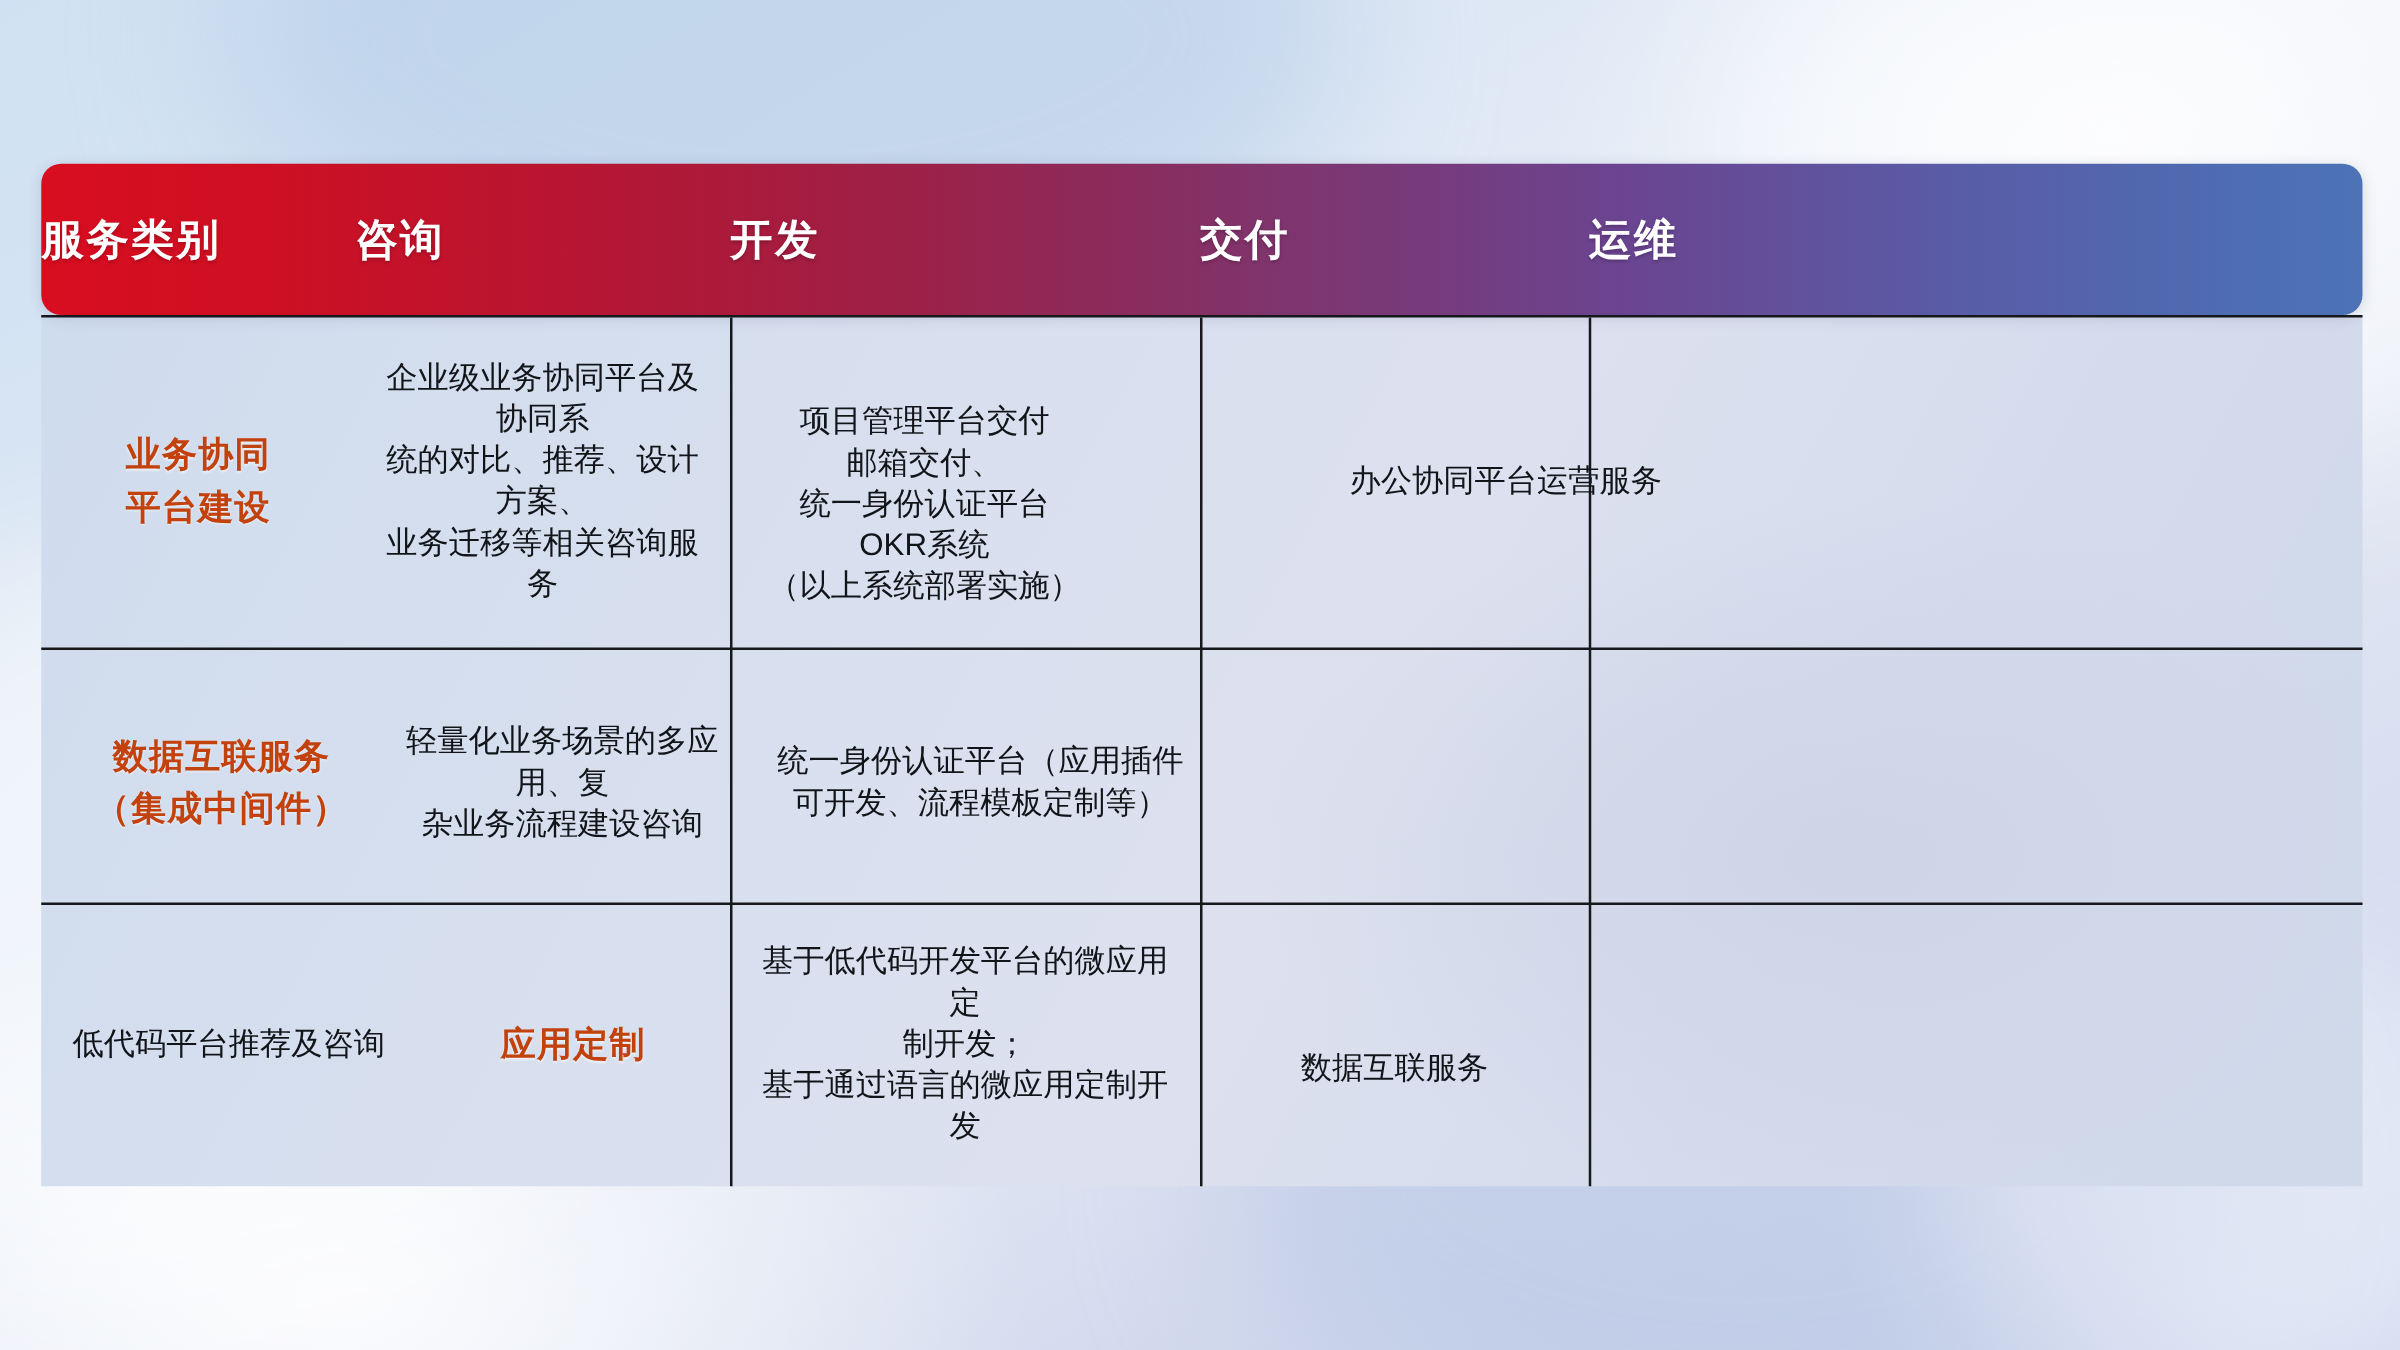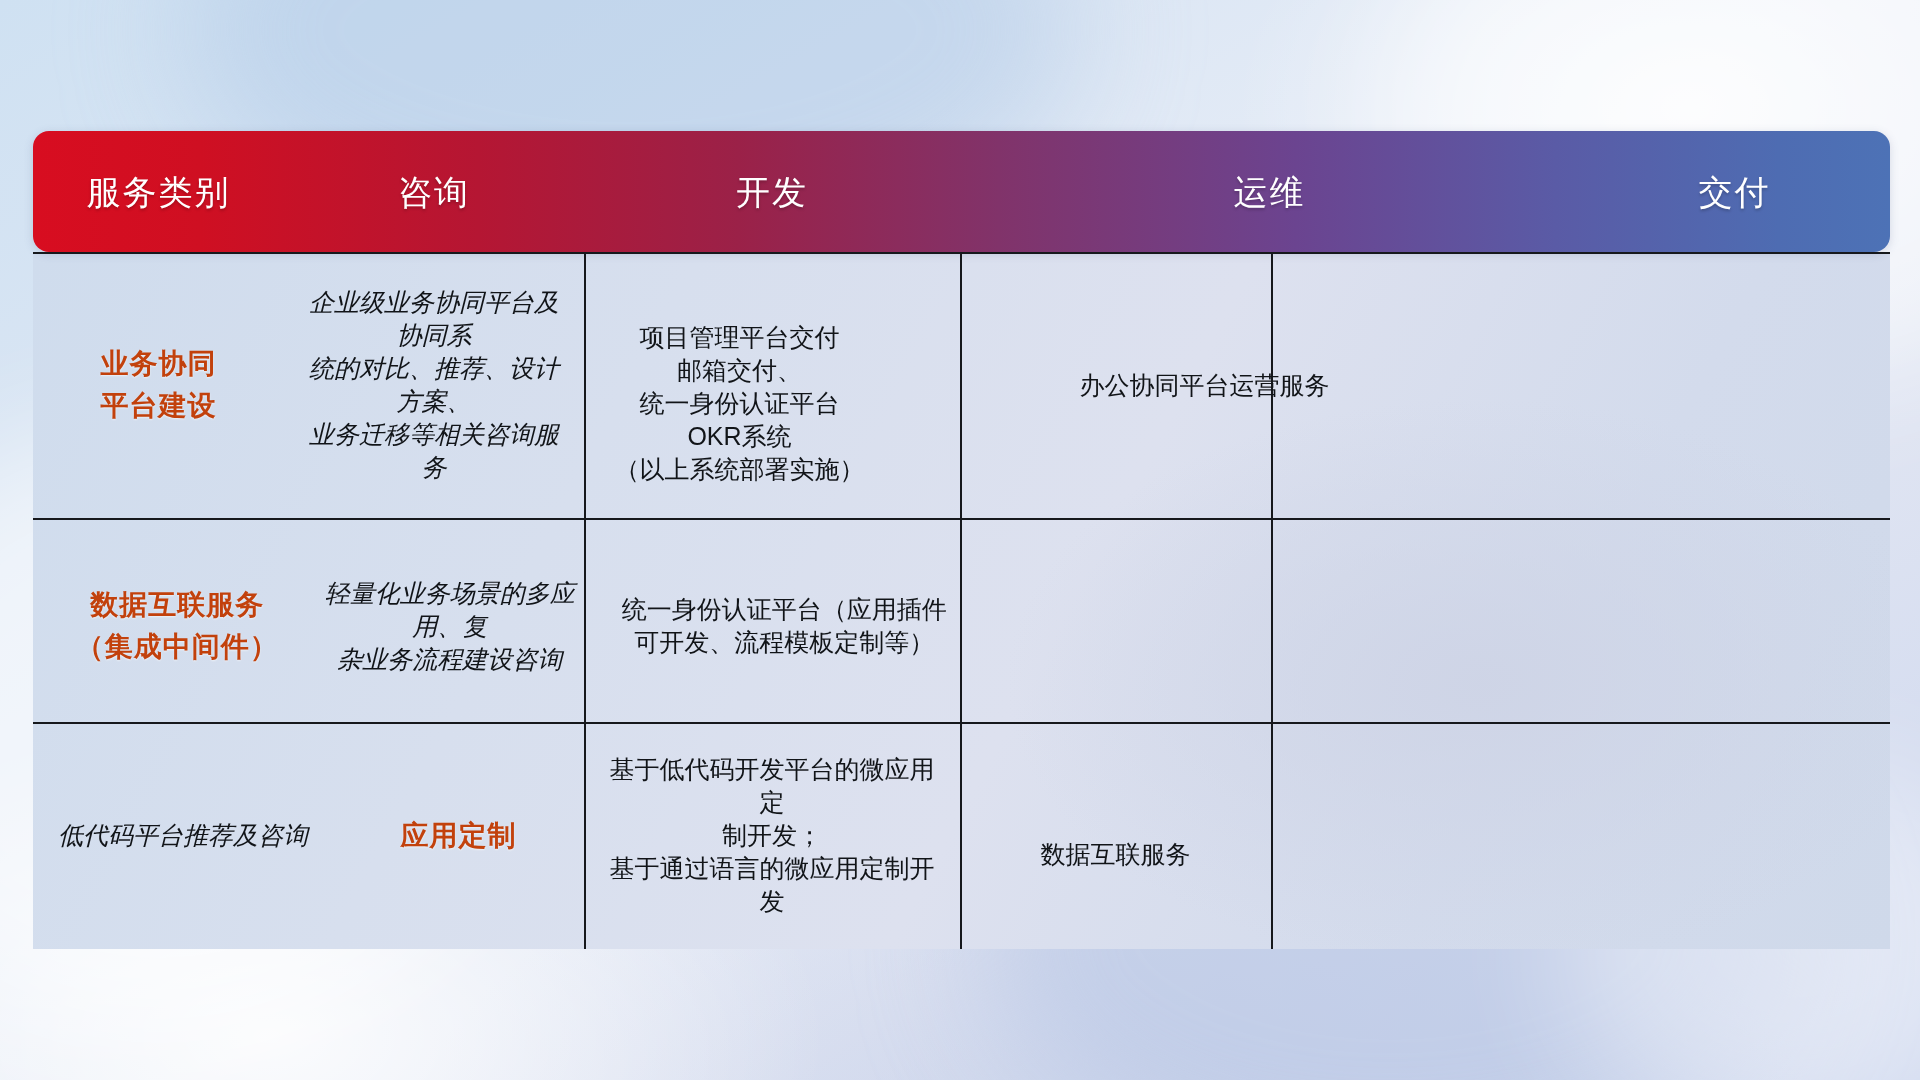--- a/index.html
+++ b/index.html
@@ -78,23 +78,23 @@
         #4d72b6 100%);
     display: flex;
     align-items: center;
     overflow: hidden;
     box-shadow: 0 2px 10px rgba(70,80,120,0.18);
   }
 
   .header-cell {
     color: #ffffff;
     font-size: 34px;
-    font-weight: normal;
+    font-weight: bold;
     letter-spacing: 2px;
-    text-align: center;
+    text-align: left;
     text-shadow: 0 2px 3px rgba(0,0,0,0.22);
     line-height: 1;
   }
 
   
   .body-grid {
     position: absolute;
     left: 0;
     top: 121px;
     width: 1857px;
@@ -139,21 +139,21 @@
     justify-content: center;
     text-align: center;
     padding: 6px 14px;
     color: #111418;
     font-size: 25px;
     line-height: 1.32;
     white-space: pre-line;
   }
 
   .cell.c-cat  { width: 251px; }
-  .cell.c-con  { width: 300px; font-style: italic; }
+  .cell.c-con  { width: 300px; }
   .cell.c-dev  { width: 376px; }
   .cell.c-del  { width: 311px; margin-top: 37px; }
   .cell.c-ops  { width: 619px; }
 
   .cat-label {
     color: #c2410c;
     font-weight: bold;
     font-size: 28px;
     line-height: 1.5;
     letter-spacing: 1px;
@@ -173,22 +173,22 @@
 <div class="stage">
 
   <div class="table-wrap">
 
     <div class="table-body-bg"></div>
 
     <div class="header-row">
       <div class="header-cell c-cat" style="width:251px">服务类别</div>
       <div class="header-cell c-con" style="width:300px">咨询</div>
       <div class="header-cell c-dev" style="width:376px">开发</div>
+      <div class="header-cell c-del" style="width:311px">交付</div>
       <div class="header-cell c-ops" style="width:619px">运维</div>
-      <div class="header-cell c-del" style="width:311px">交付</div>
     </div>
 
     <div class="body-grid">
 
       <div class="hline h0"></div>
       <div class="hline h1"></div>
       <div class="hline h2"></div>
 
       <div class="vline v1"></div>
       <div class="vline v2"></div>

